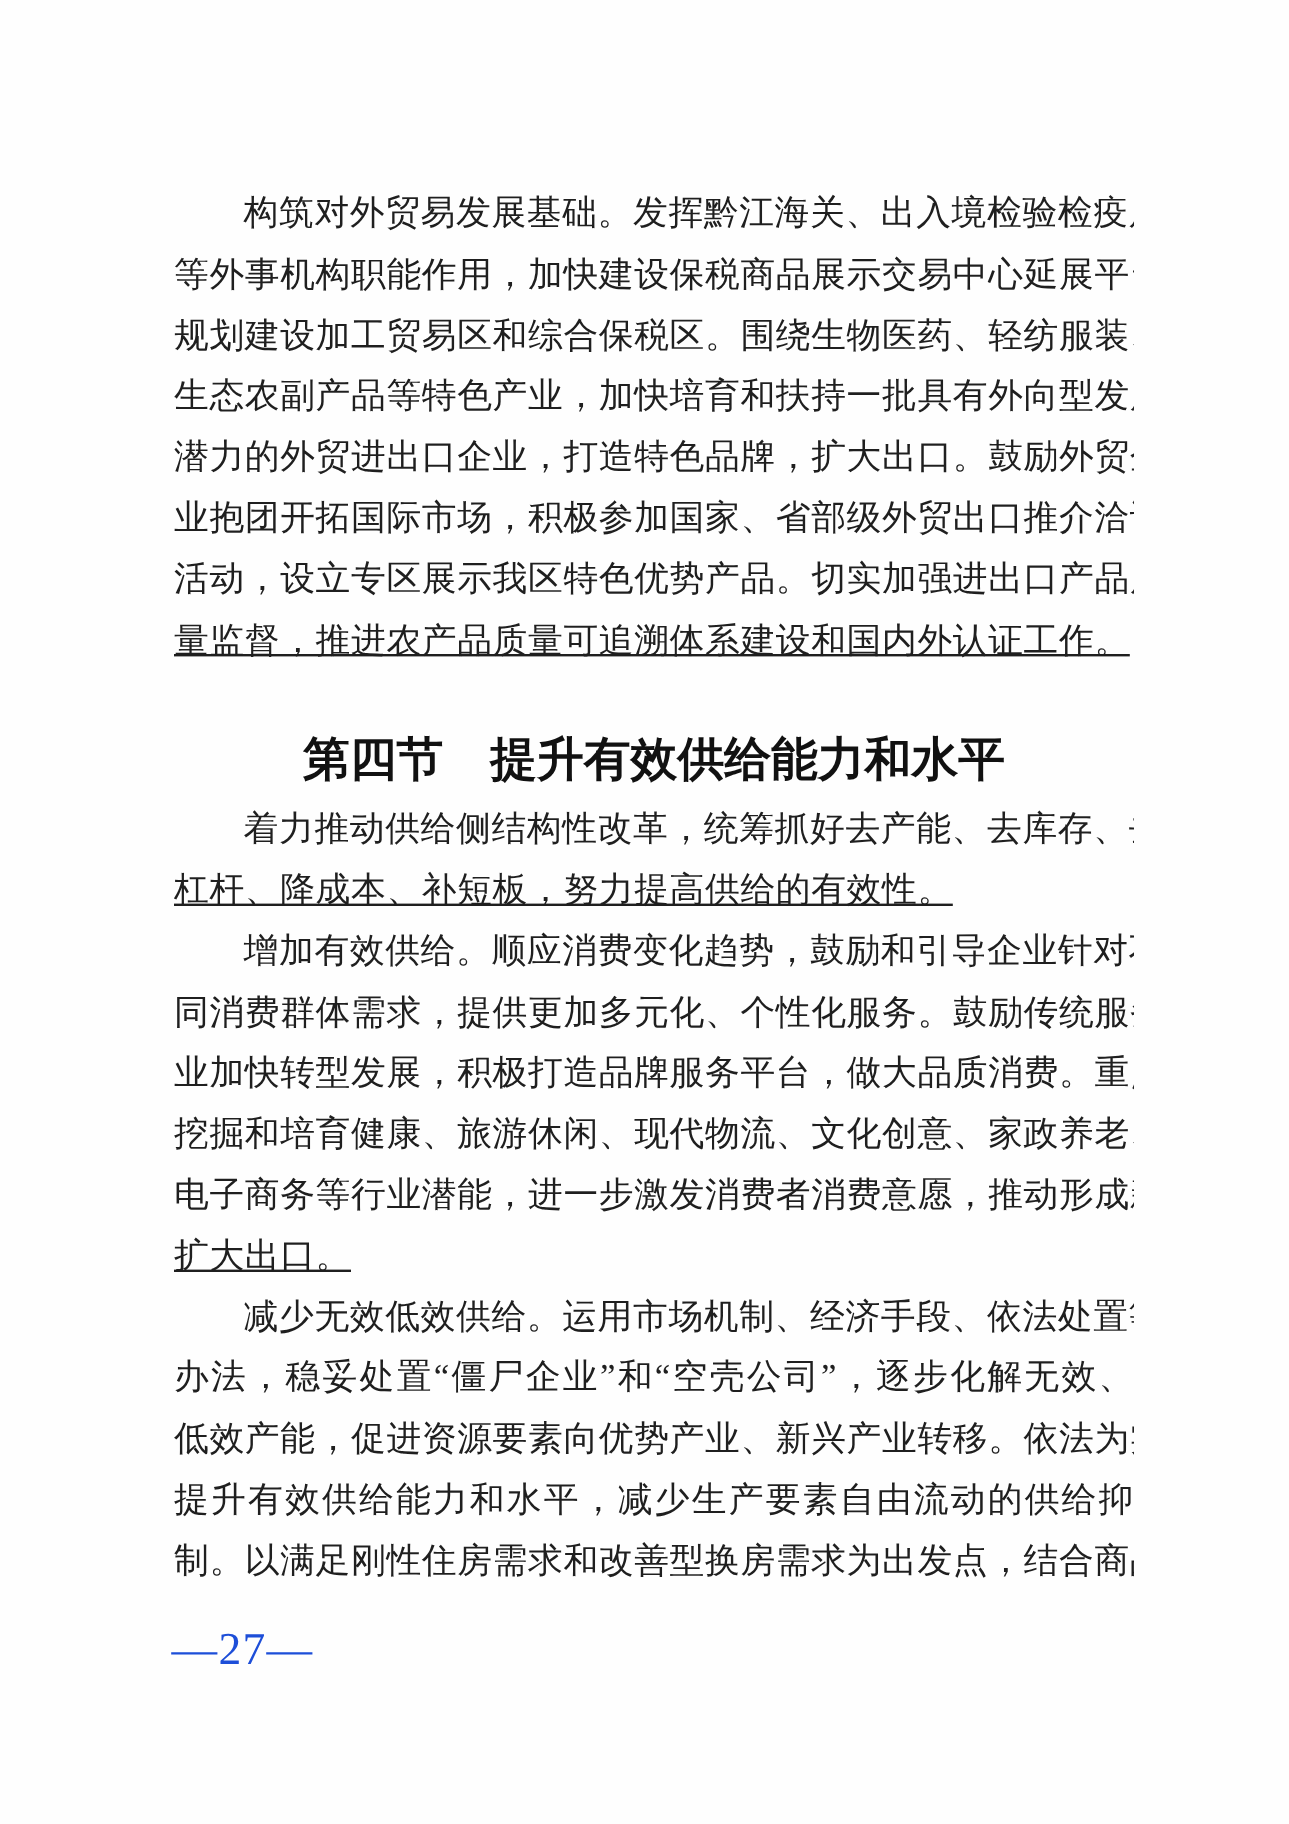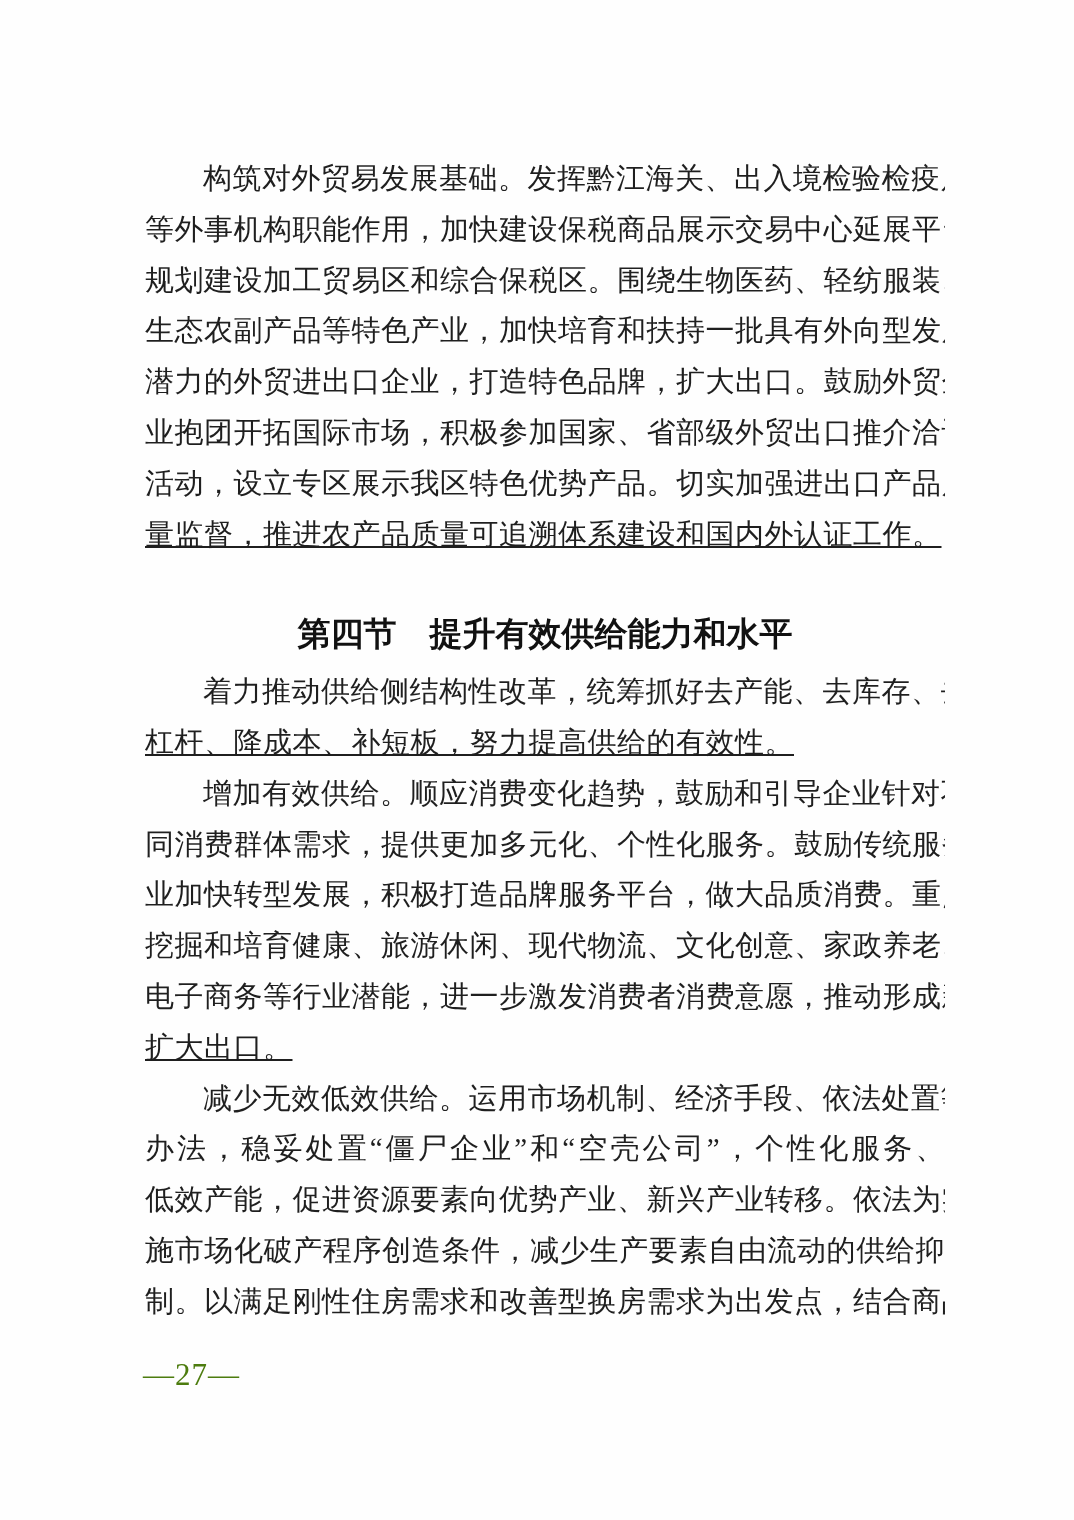--- a/index.html
+++ b/index.html
@@ -45,35 +45,35 @@
     text-indent: 2em;
   }
   .line.end {
     text-align: left;
     text-align-last: left;
     text-decoration: underline;
   }
   .section-heading {
     margin: 50px 0 6px 0;
     padding: 0;
-    font-size: 33px;
+    font-size: 39px;
     font-weight: bold;
     line-height: 50.8px;
     height: 50.8px;
     text-align: center;
     text-align-last: center;
     color: #111111;
   }
   .page-number {
     position: absolute;
     left: 143px;
     top: 1358px;
-    font-size: 31px;
+    font-size: 38px;
     line-height: 34px;
-    color: #4d7c0f;
+    color: #1d4ed8;
     letter-spacing: 1px;
   }
 </style>
 </head>
 <body>
 
 <div class="page">
 
   <div class="text-block">
 
@@ -99,23 +99,23 @@
       <span class="line first">增加有效供给。顺应消费变化趋势，鼓励和引导企业针对不</span>
       <span class="line">同消费群体需求，提供更加多元化、个性化服务。鼓励传统服务</span>
       <span class="line">业加快转型发展，积极打造品牌服务平台，做大品质消费。重点</span>
       <span class="line">挖掘和培育健康、旅游休闲、现代物流、文化创意、家政养老、</span>
       <span class="line">电子商务等行业潜能，进一步激发消费者消费意愿，推动形成新</span>
       <span class="line end">扩大出口。</span>
     </div>
 
     <div class="para">
       <span class="line first">减少无效低效供给。运用市场机制、经济手段、依法处置等</span>
-      <span class="line">办法，稳妥处置“僵尸企业”和“空壳公司”，个性化服务、</span>
+      <span class="line">办法，稳妥处置“僵尸企业”和“空壳公司”，逐步化解无效、</span>
       <span class="line">低效产能，促进资源要素向优势产业、新兴产业转移。依法为实</span>
-      <span class="line">施市场化破产程序创造条件，减少生产要素自由流动的供给抑</span>
+      <span class="line">提升有效供给能力和水平，减少生产要素自由流动的供给抑</span>
       <span class="line">制。以满足刚性住房需求和改善型换房需求为出发点，结合商品</span>
     </div>
 
   </div>
 
   <div class="page-number">—27—</div>
 
 </div>
 
 </body></html>

